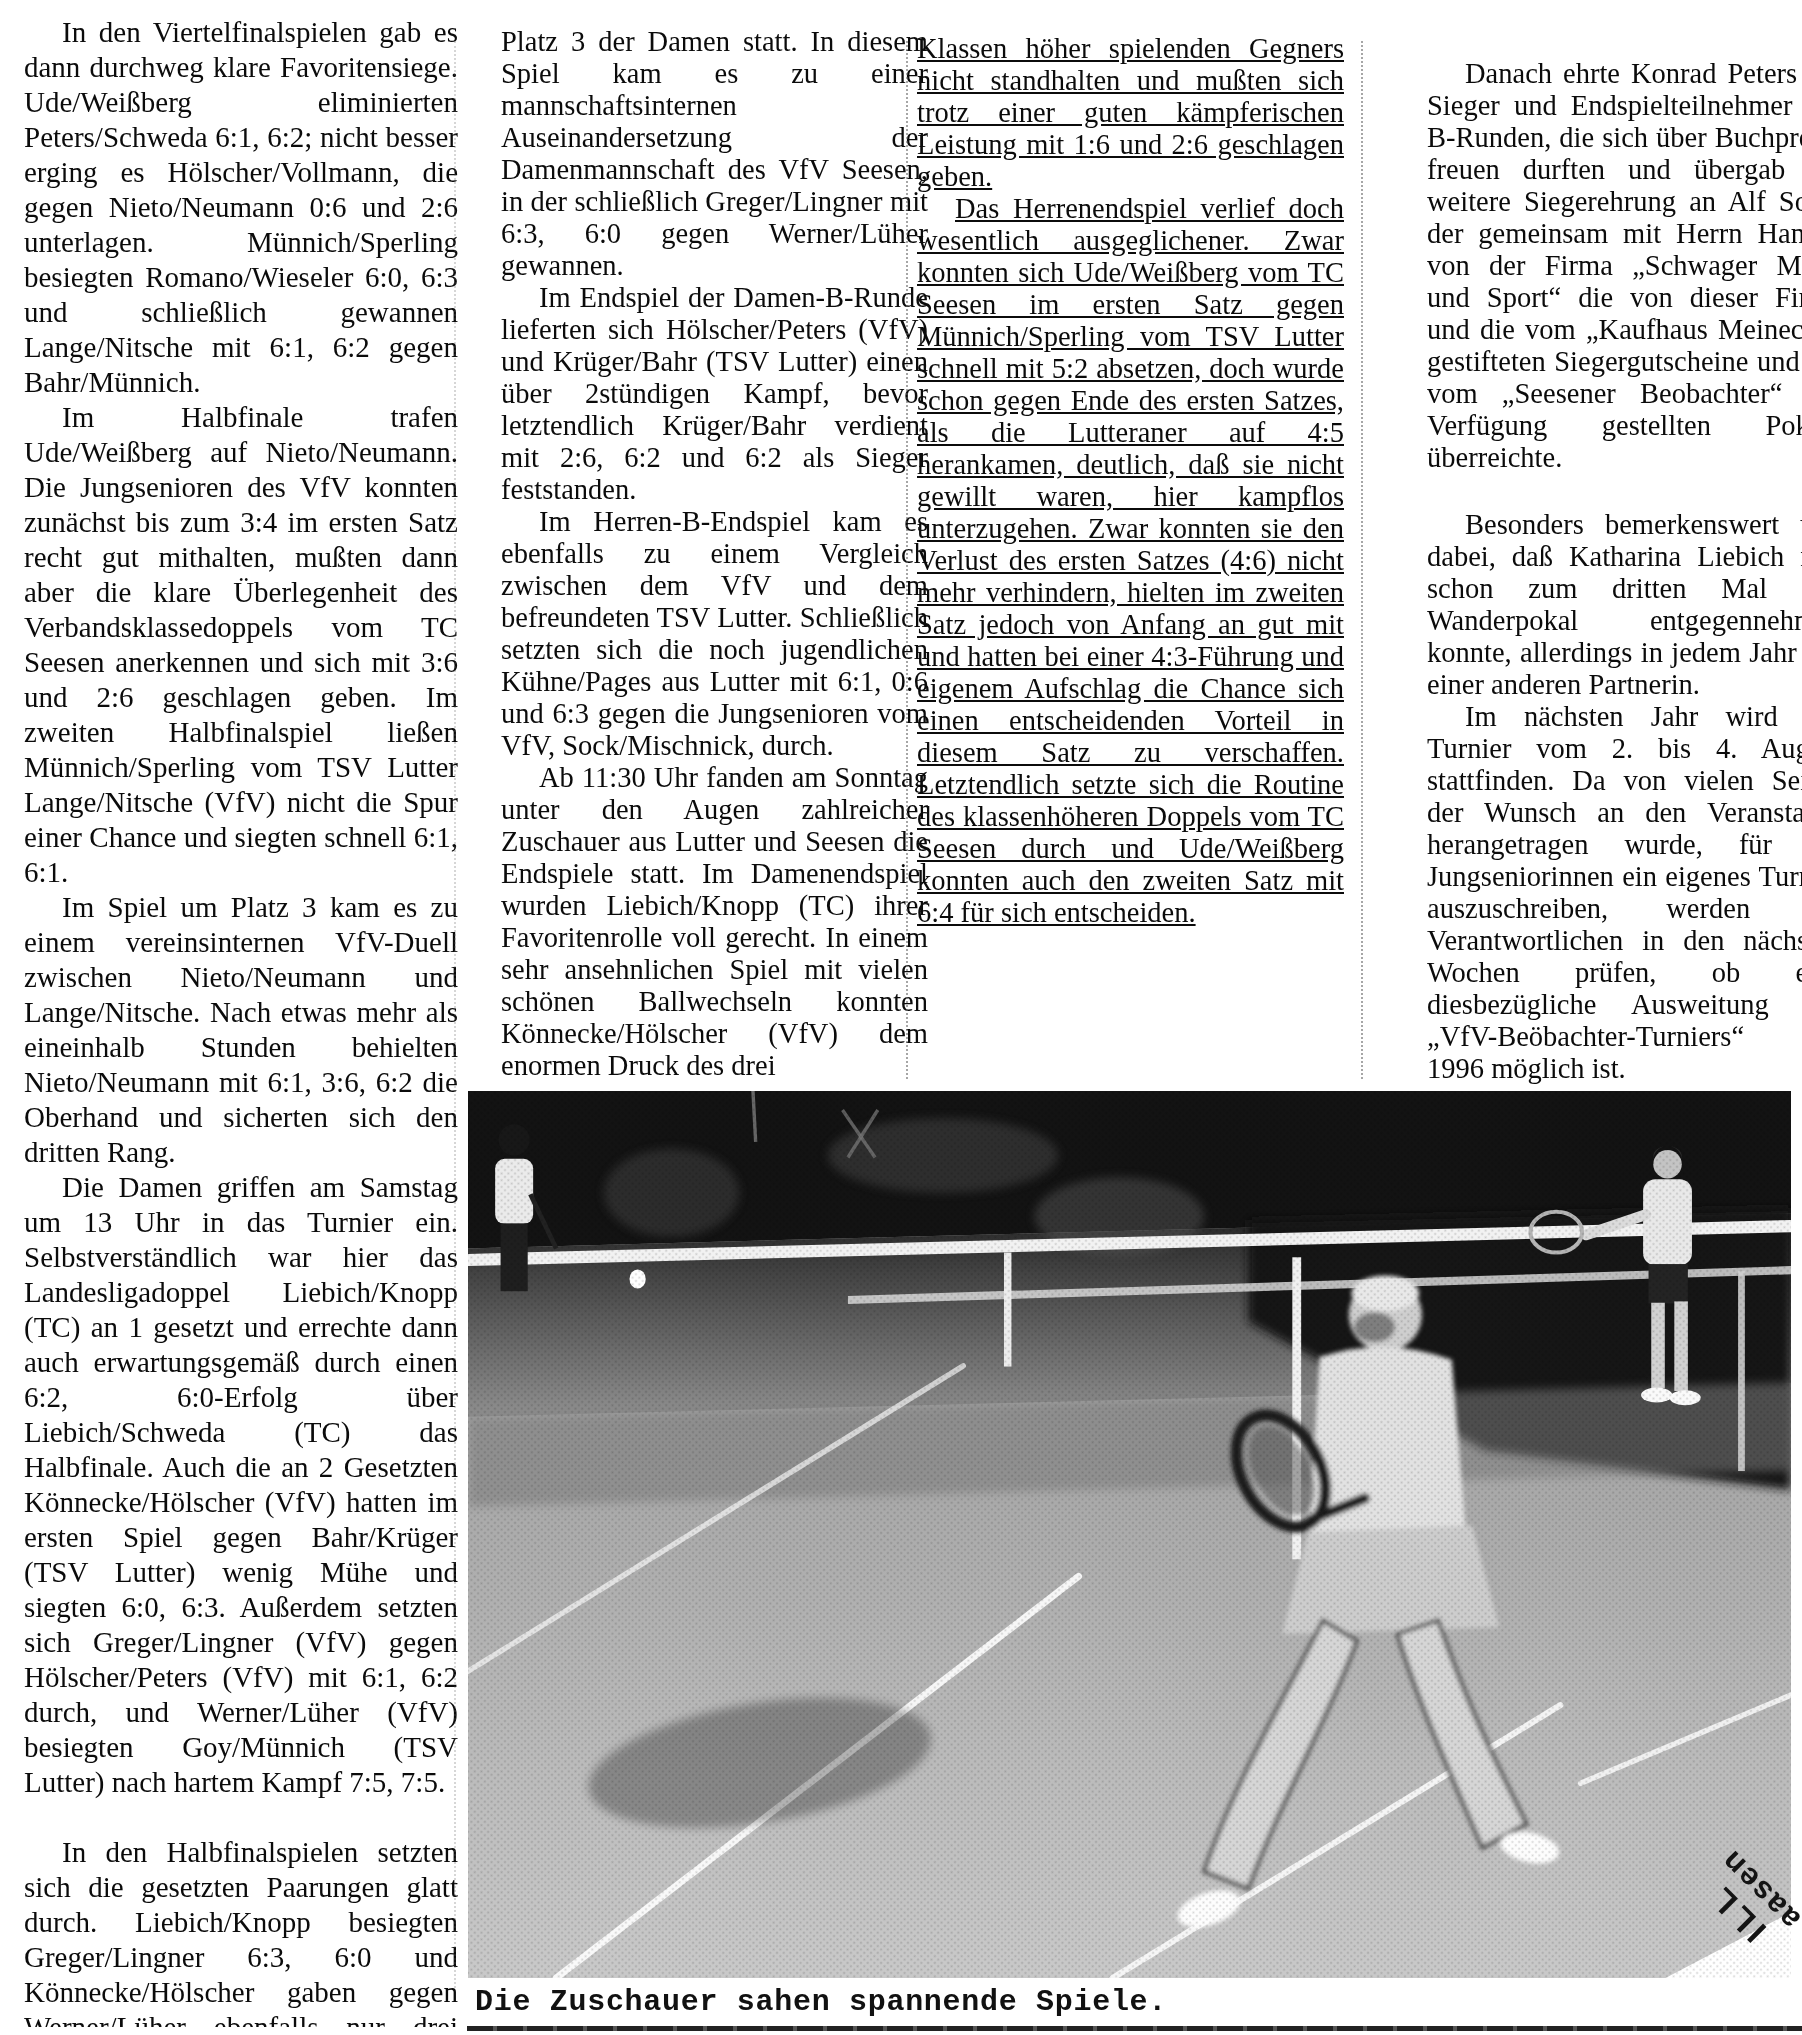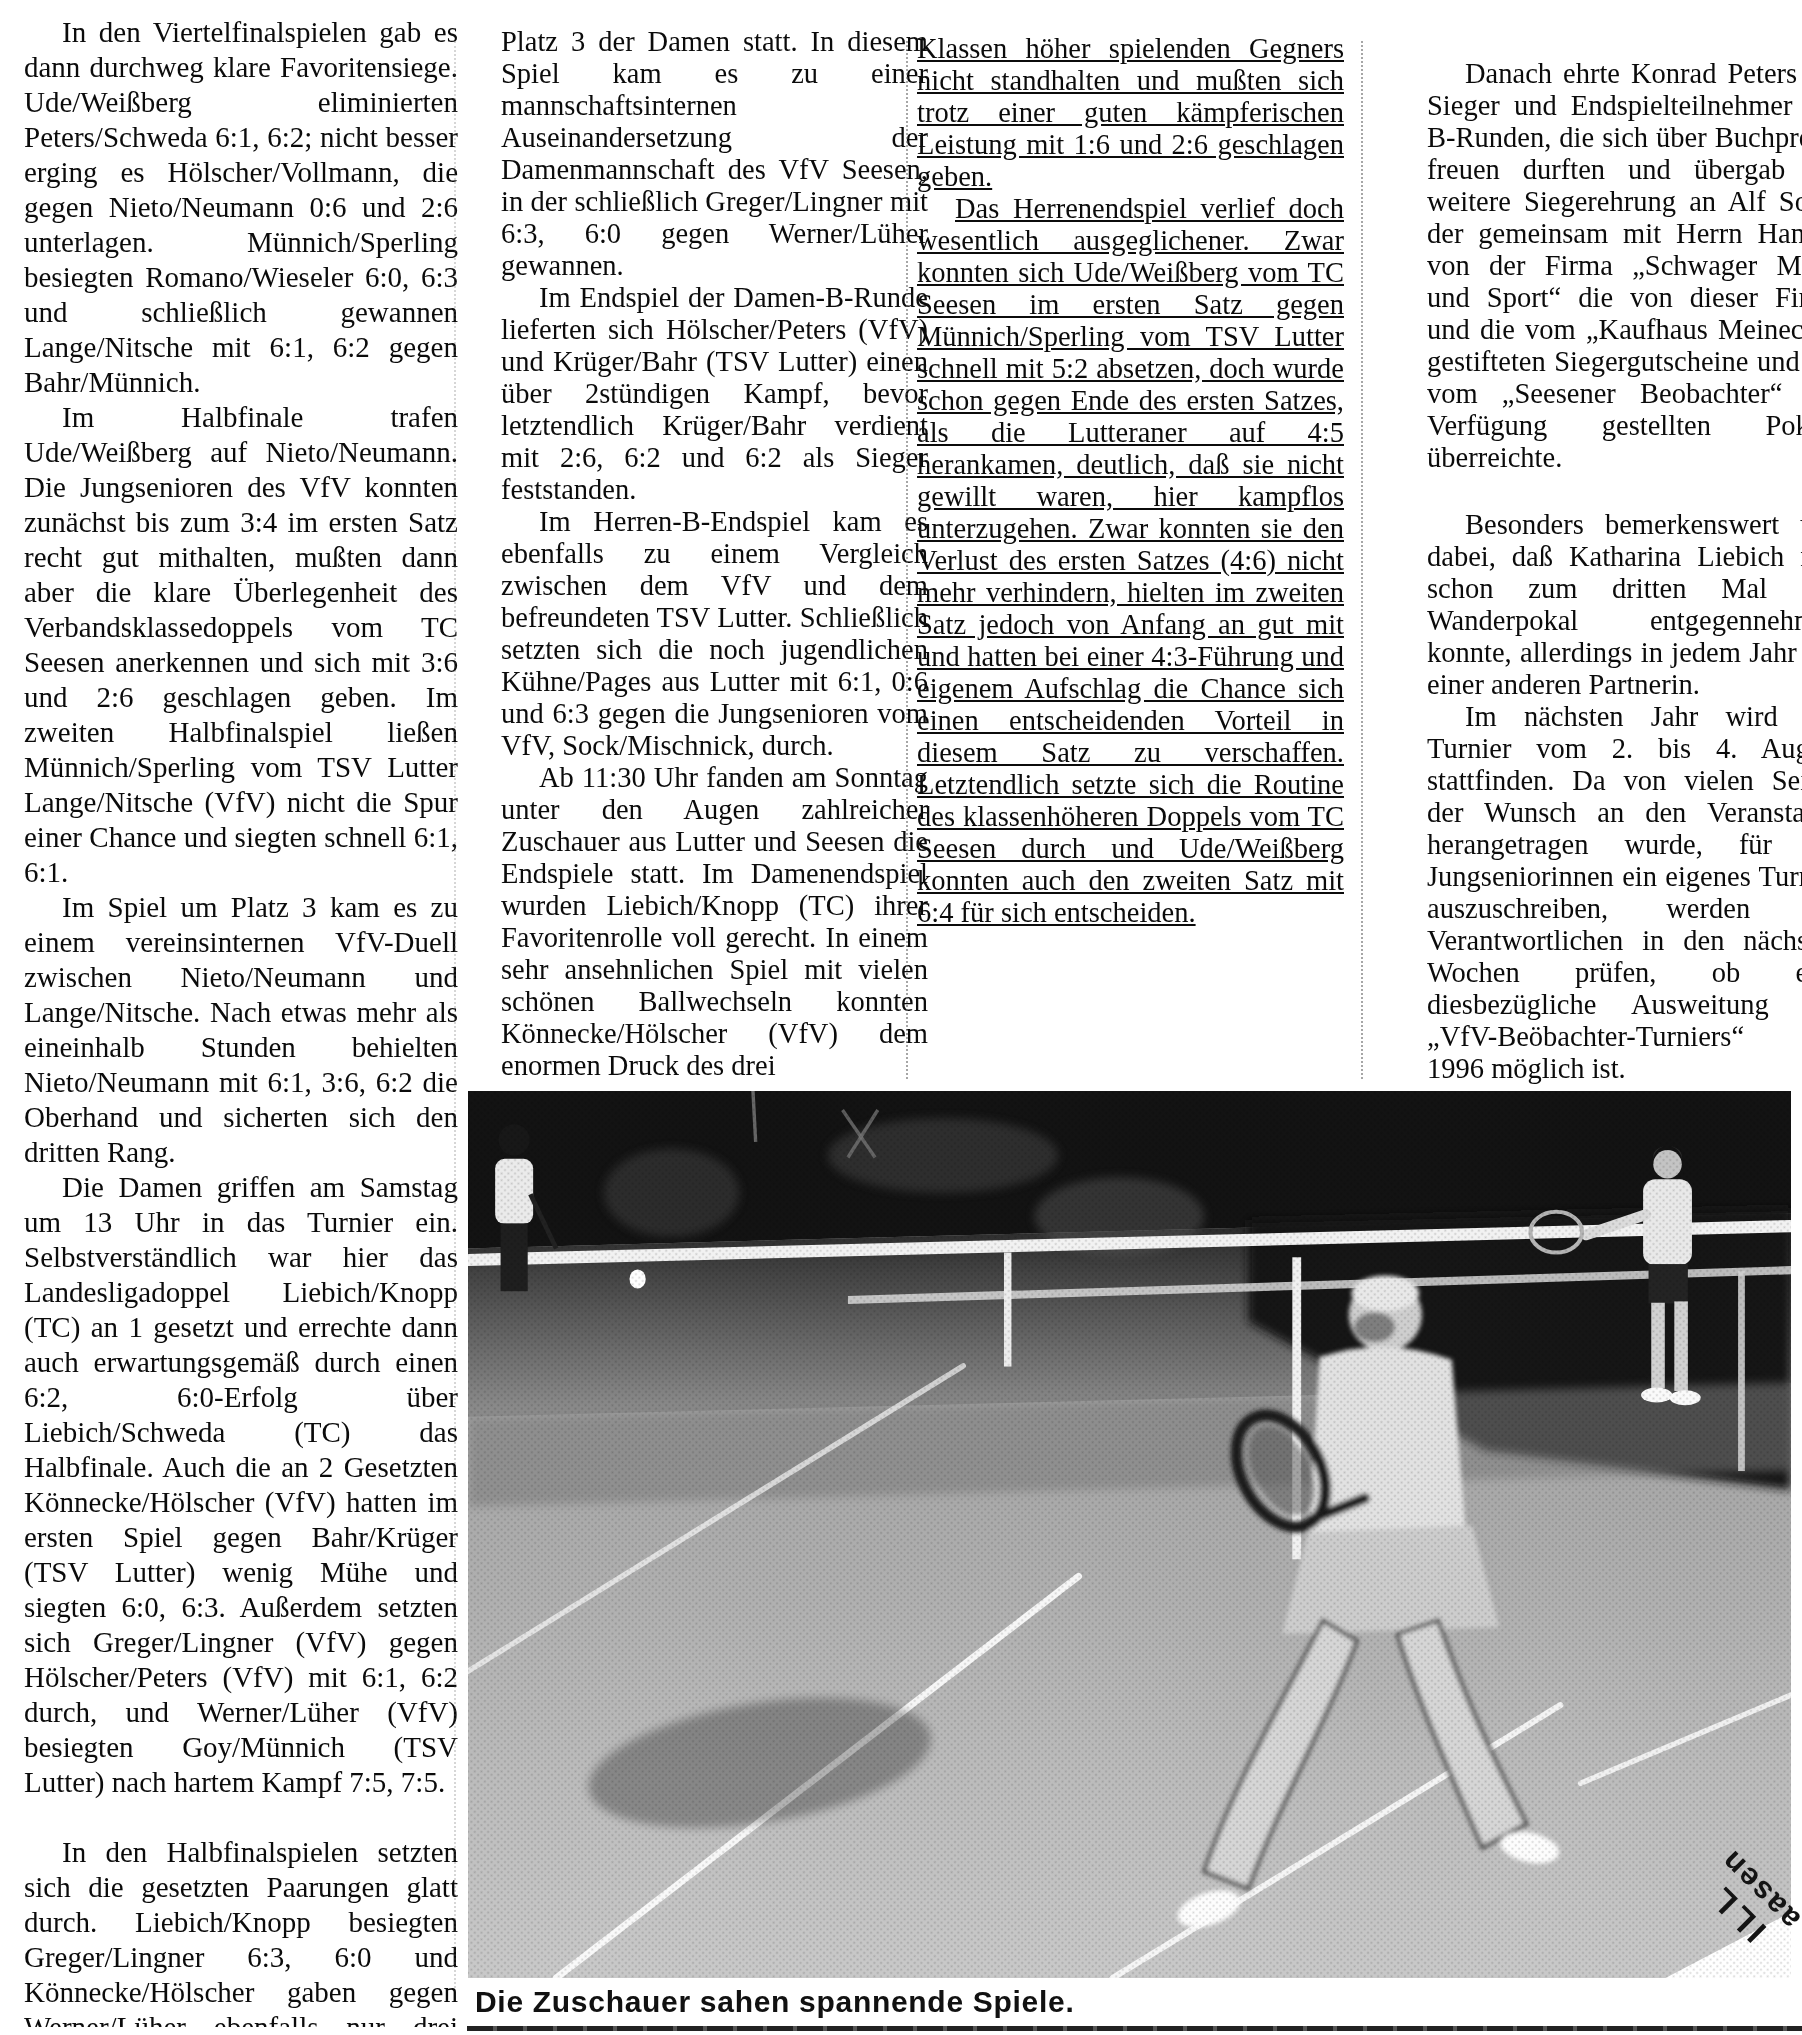--- a/index.html
+++ b/index.html
@@ -19,21 +19,21 @@
   .vsep { position:absolute; top:41px; height:1038px; width:0;
           border-left:2.7px dotted #5f5f5f; opacity:.55; }
   #sep1 { left:454px; height:1947px; opacity:.25; }
   #sep2 { left:906px; }
   #sep3 { left:1361px; }
 
   .photo { position:absolute; left:468px; top:1091px; width:1323px; height:887px; }
   .photo svg { display:block; width:100%; height:100%; }
 
   .caption { position:absolute; left:475px; top:1985px; width:1289px;
-             font-family:Liberation Sans, sans-serif; font-weight:bold;
+             font-family:Liberation Mono, monospace; font-weight:bold;
              font-size:30px; color:#111; letter-spacing:0.7px; }
 
   .bottom-rule { position:absolute; left:467px; top:2026px; width:1336px; height:4.7px;
                  background:repeating-linear-gradient(90deg,#222 0 26px,#555 26px 30px); }
 
   .stamp { position:absolute; left:1655px; top:1832px; width:217px; height:109px;
            transform:rotate(225deg); text-align:center;
            font-family:"Liberation Sans",sans-serif; font-weight:bold; color:#141414;
            line-height:1.02; }
   .stamp .l1 { font-size:33px; letter-spacing:5.4px; display:block; }

